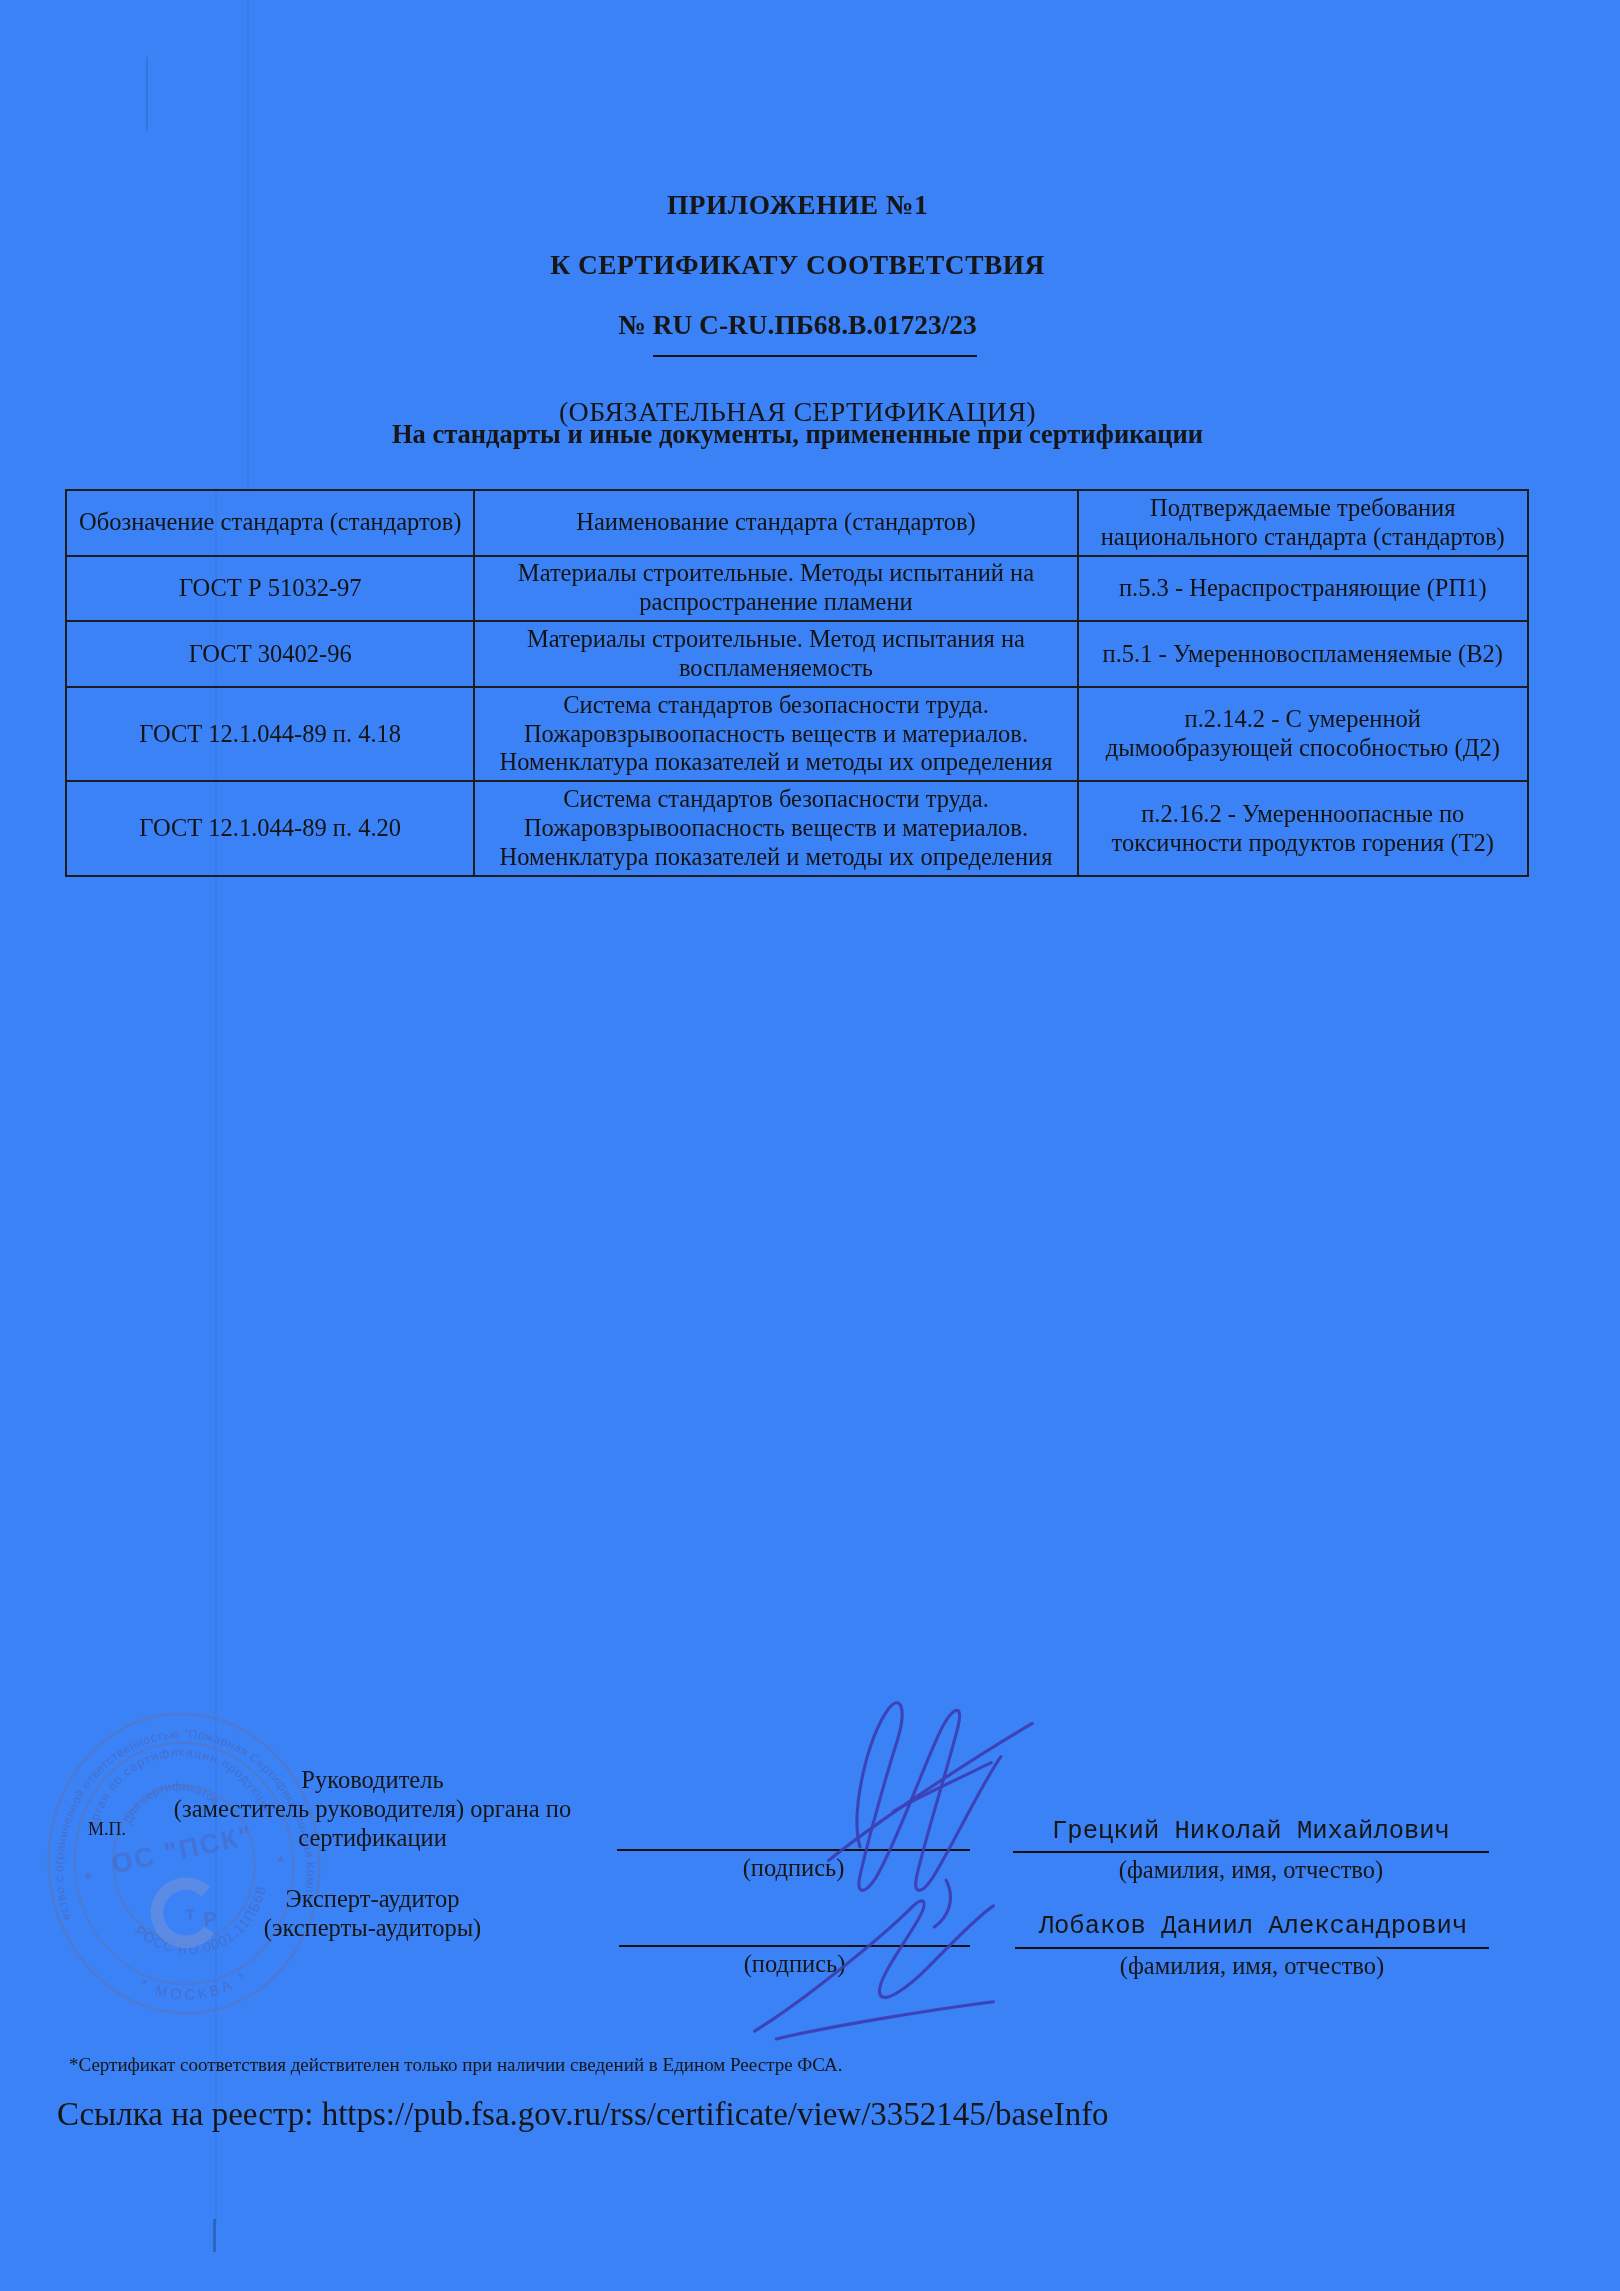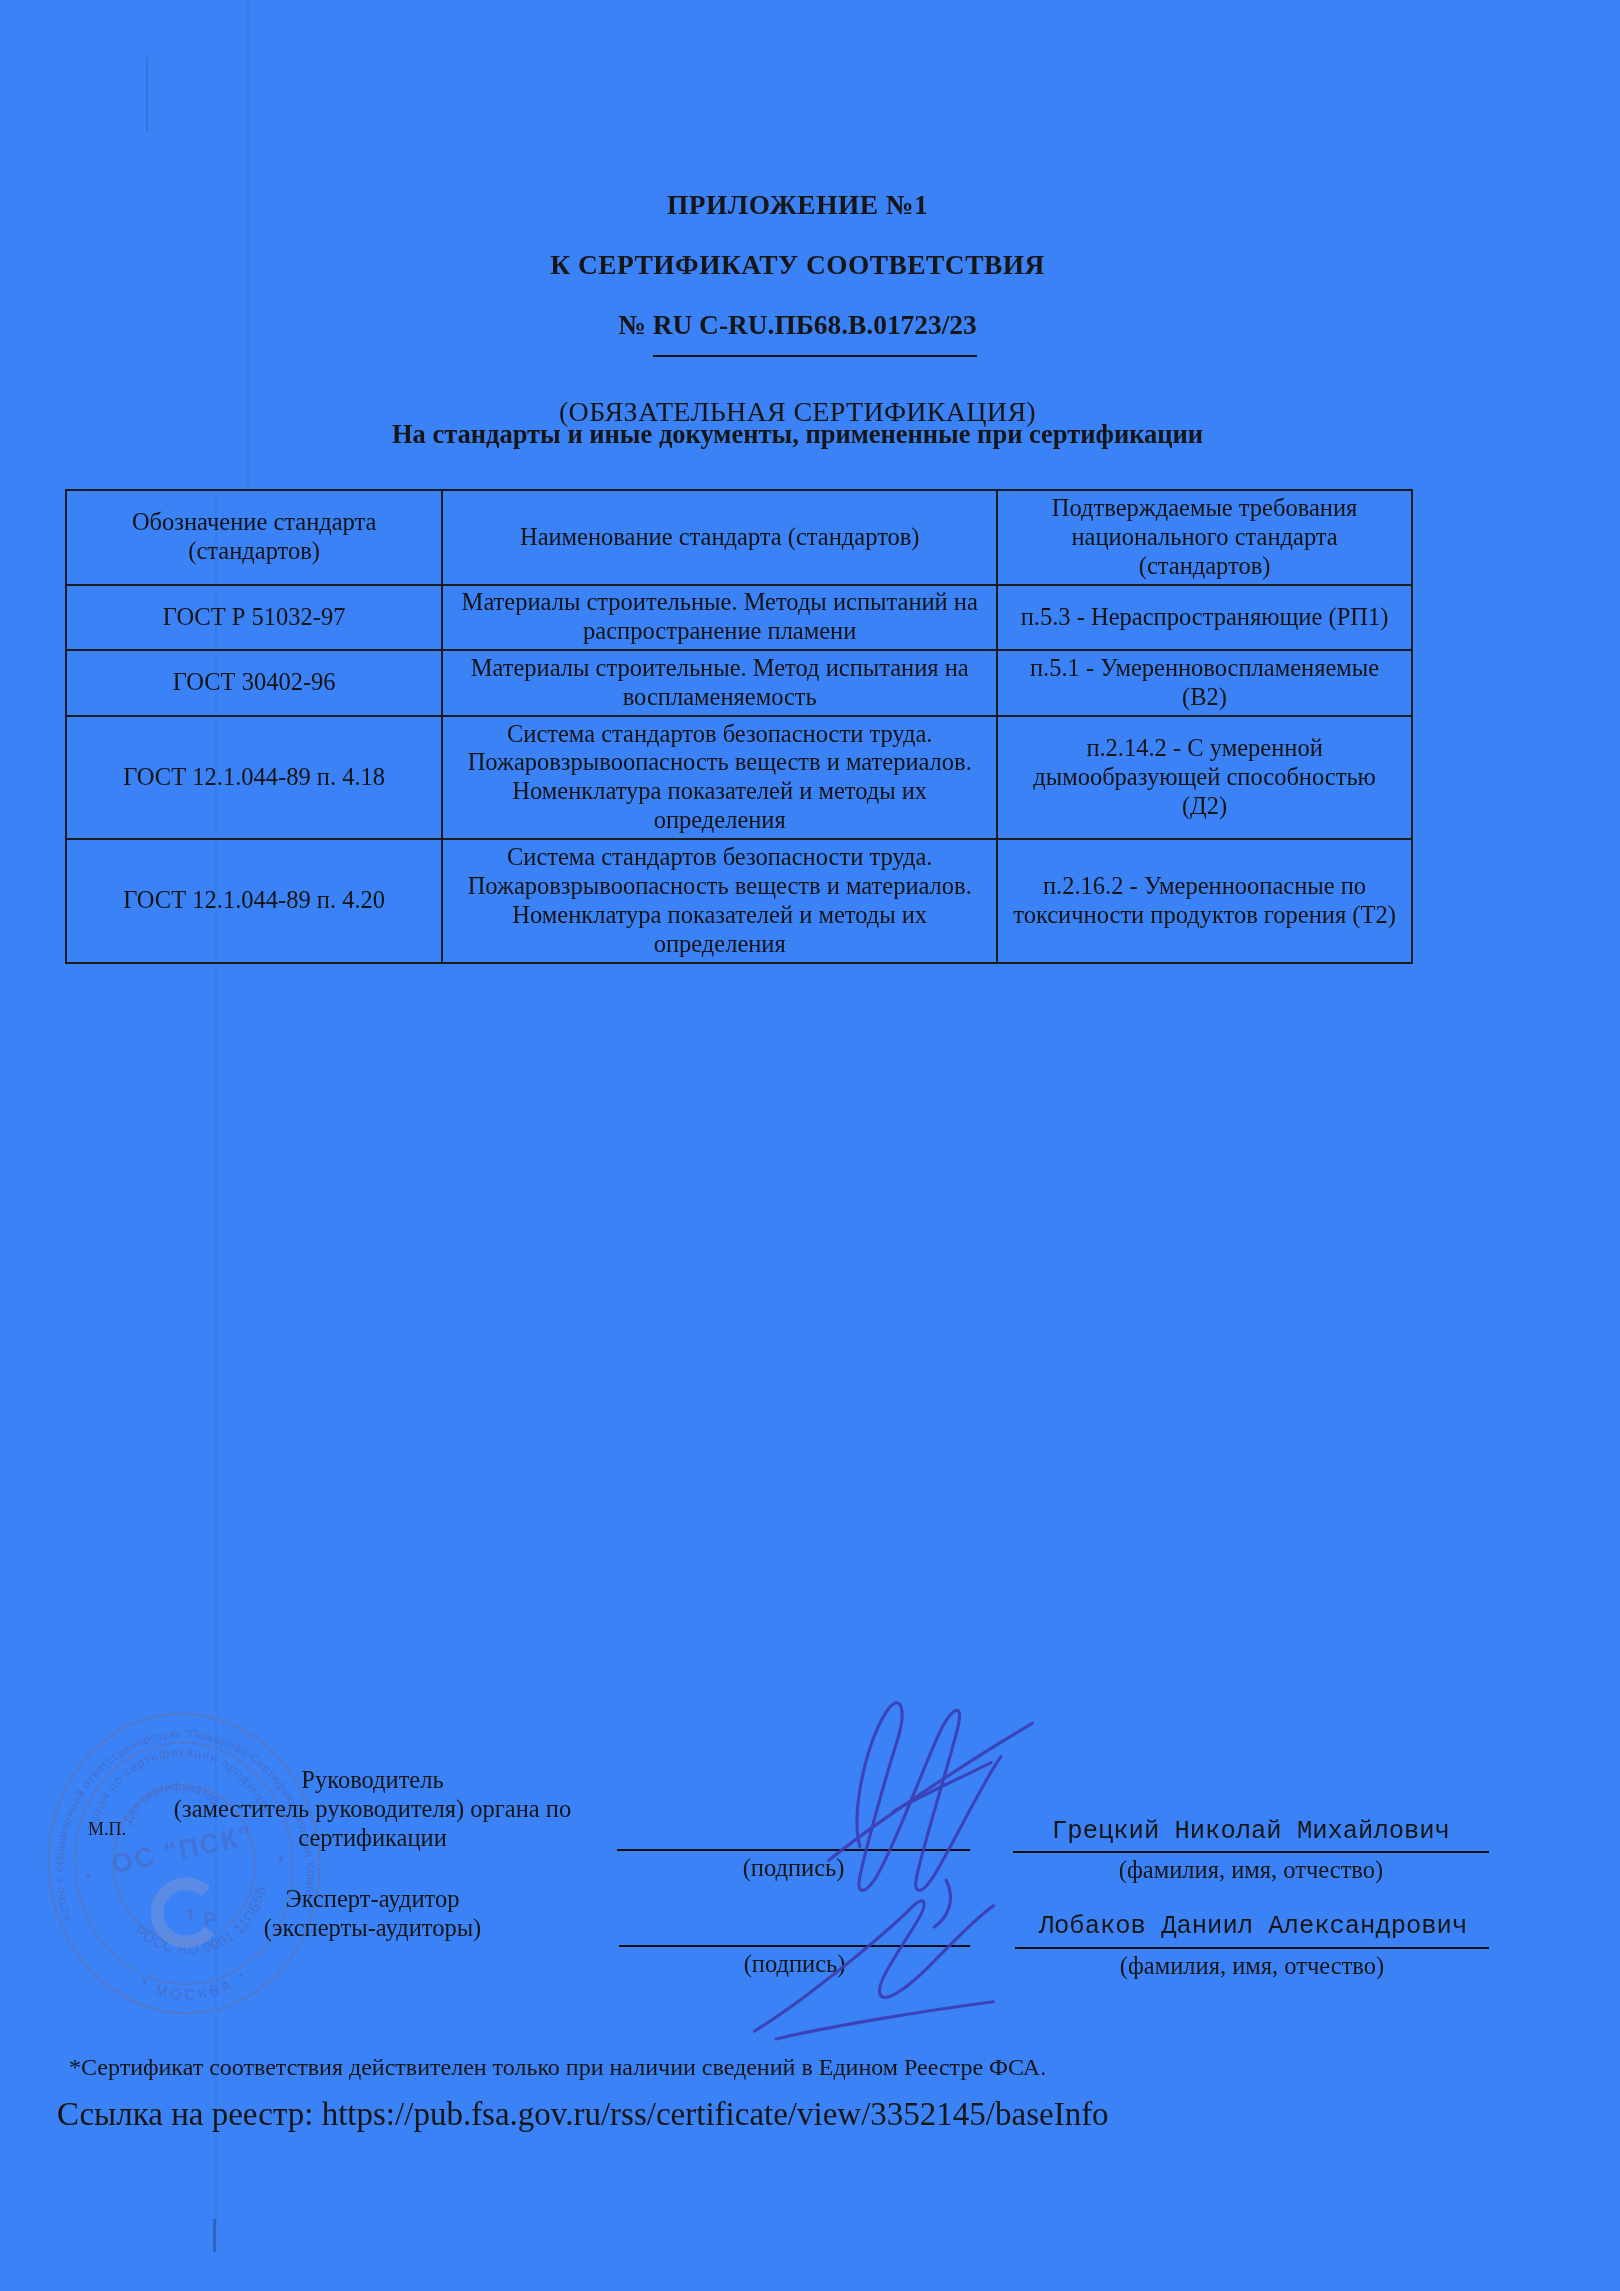--- a/index.html
+++ b/index.html
@@ -14,21 +14,21 @@
   .abs{position:absolute;}
   .centerband{left:66px;width:1463px;text-align:center;}
   .title1{top:190px;font-size:27.4px;font-weight:bold;letter-spacing:0.5px;}
   .title2{top:250px;font-size:27.4px;font-weight:bold;letter-spacing:0.5px;}
   .certnum{top:310px;font-size:27.4px;font-weight:bold;}
   .certnum .num-underline{border-bottom:2.9px solid #141414;padding-bottom:15px;}
   .oblig{top:396px;font-size:28px;letter-spacing:0.3px;}
   .subtitle{top:419px;font-size:26.5px;font-weight:bold;}
 
   table.std{
-    position:absolute;left:65px;top:489px;width:1348px;
+    position:absolute;left:65px;top:489px;width:1464px;
     border-collapse:collapse;table-layout:fixed;
     font-size:24.5px;line-height:1.18;color:#141414;
   }
   table.std td{
     border:2.4px solid #1c1c1c;
     text-align:center;vertical-align:middle;
     padding:2.9px 9.8px;
   }
   td.c1{width:27.7%;}
   td.c2{width:41.6%;}
@@ -52,21 +52,21 @@
   .name1{left:1013px;top:1817px;}
   .name2{left:1015px;top:1912px;}
   .nameline1{left:1013px;top:1851px;width:476px;}
   .nameline2{left:1015px;top:1947px;width:474px;}
   .caption{font-size:24.5px;text-align:center;}
   .podpis1{left:617px;width:353px;top:1854px;}
   .podpis2{left:619px;width:351px;top:1950px;}
   .fio1{left:1013px;width:476px;top:1856px;}
   .fio2{left:1015px;width:474px;top:1952px;}
 
-  .footer1{left:69px;top:2054px;font-size:24px;text-align:right;}
+  .footer1{left:69px;top:2054px;font-size:19px;text-align:right;}
   .footer2{left:57px;top:2096px;font-size:33px;}
 
   .stampwrap{left:39px;top:1702px;width:290px;height:323px;transform:rotate(-5deg);}
   .sig-svg{pointer-events:none;}
   .art1{left:247px;top:0;width:2px;height:490px;background:rgba(0,0,0,0.05);}
   .art2{left:215px;top:490px;width:2px;height:1735px;background:rgba(0,0,0,0.035);}
   .art3{left:213px;top:2219px;width:2.9px;height:33px;background:rgba(0,0,0,0.22);}
   .art4{left:146px;top:57px;width:2px;height:74px;background:rgba(0,0,0,0.10);}
 </style>
 </head>

